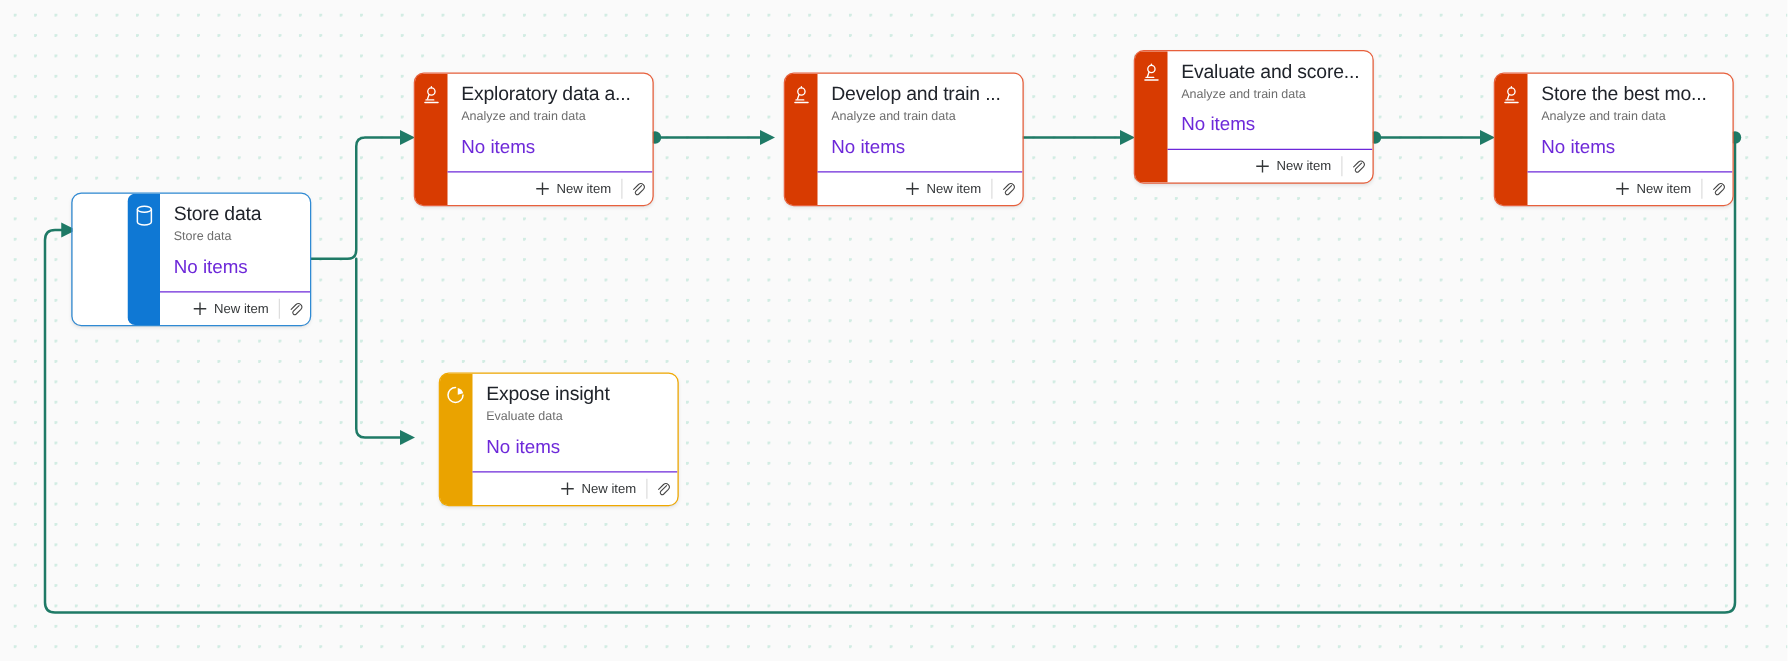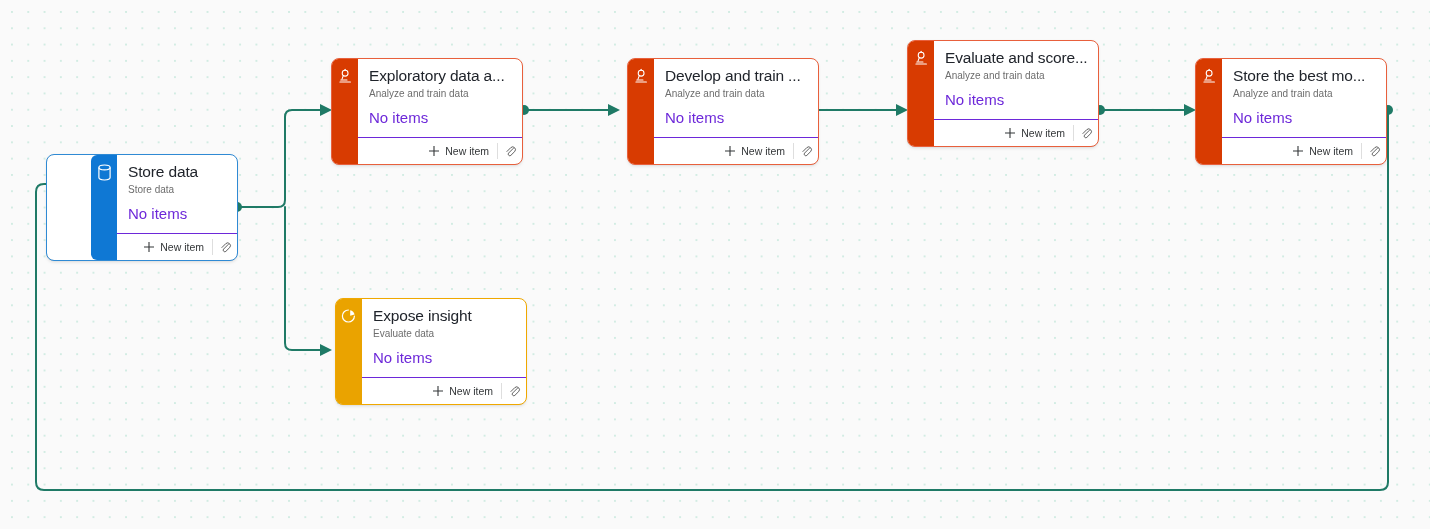--- a/index.html
+++ b/index.html
@@ -170,21 +170,21 @@
     <circle class="edge-dot" cx="1388" cy="110" r="5"></circle>
 
     <polygon class="edge-arrow" points="332,110 320,104 320,116"></polygon>
     <polygon class="edge-arrow" points="620,110 608,104 608,116"></polygon>
     <polygon class="edge-arrow" points="908,110 896,104 896,116"></polygon>
     <polygon class="edge-arrow" points="1196,110 1184,104 1184,116"></polygon>
     <polygon class="edge-arrow" points="332,350 320,344 320,356"></polygon>
     <polygon class="edge-arrow" points="61,184 49,178 49,190"></polygon>
   </svg>
 
-  <div class="node sel-blue" style="left:47px; top:155px;padding-left:44px;">
+  <div class="node sel-blue" style="left:58px; top:155px;padding-left:44px;">
     <div class="node-inner">
       <div class="node-stripe stripe-blue">
         <svg width="15" height="17" viewBox="0 0 15 17">
           <ellipse cx="7.5" cy="3.4" rx="5.6" ry="2.4" fill="none" stroke="#ffffff" stroke-width="1.2"></ellipse>
           <path d="M1.9 3.4 L1.9 13.6 C1.9 14.9 4.4 16 7.5 16 C10.6 16 13.1 14.9 13.1 13.6 L13.1 3.4" fill="none" stroke="#ffffff" stroke-width="1.2"></path>
         </svg>
       </div>
       <div class="node-body">
         <div class="node-title">Store data</div>
         <div class="node-subtitle">Store data</div>
@@ -332,21 +332,21 @@
           <div class="footer-attach">
             <svg width="13" height="13" viewBox="0 0 16 16">
               <path d="M11.4 4.2 L5.6 10 a2 2 0 0 0 2.8 2.8 L13.2 8 a3.4 3.4 0 0 0 -4.8 -4.8 L3.6 8" fill="none" stroke="#444" stroke-width="1.05" stroke-linecap="round"></path>
             </svg>
           </div>
         </div>
       </div>
     </div>
   </div>
 
-  <div class="node sel-amber" style="left:336px; top:299px;">
+  <div class="node sel-amber" style="left:352px; top:299px;">
     <div class="node-inner">
       <div class="node-stripe stripe-amber">
         <svg width="16" height="16" viewBox="0 0 16 16">
           <path d="M7.4 2.0 A6.0 6.0 0 1 0 13.4 8.0" fill="none" stroke="#ffffff" stroke-width="1.2" stroke-linecap="round"></path>
           <path d="M9.2 2.3 A5.9 5.9 0 0 1 13.6 6.6 L9.2 7.7 Z" fill="#ffffff"></path>
         </svg>
       </div>
       <div class="node-body">
         <div class="node-title">Expose insight</div>
         <div class="node-subtitle">Evaluate data</div>

